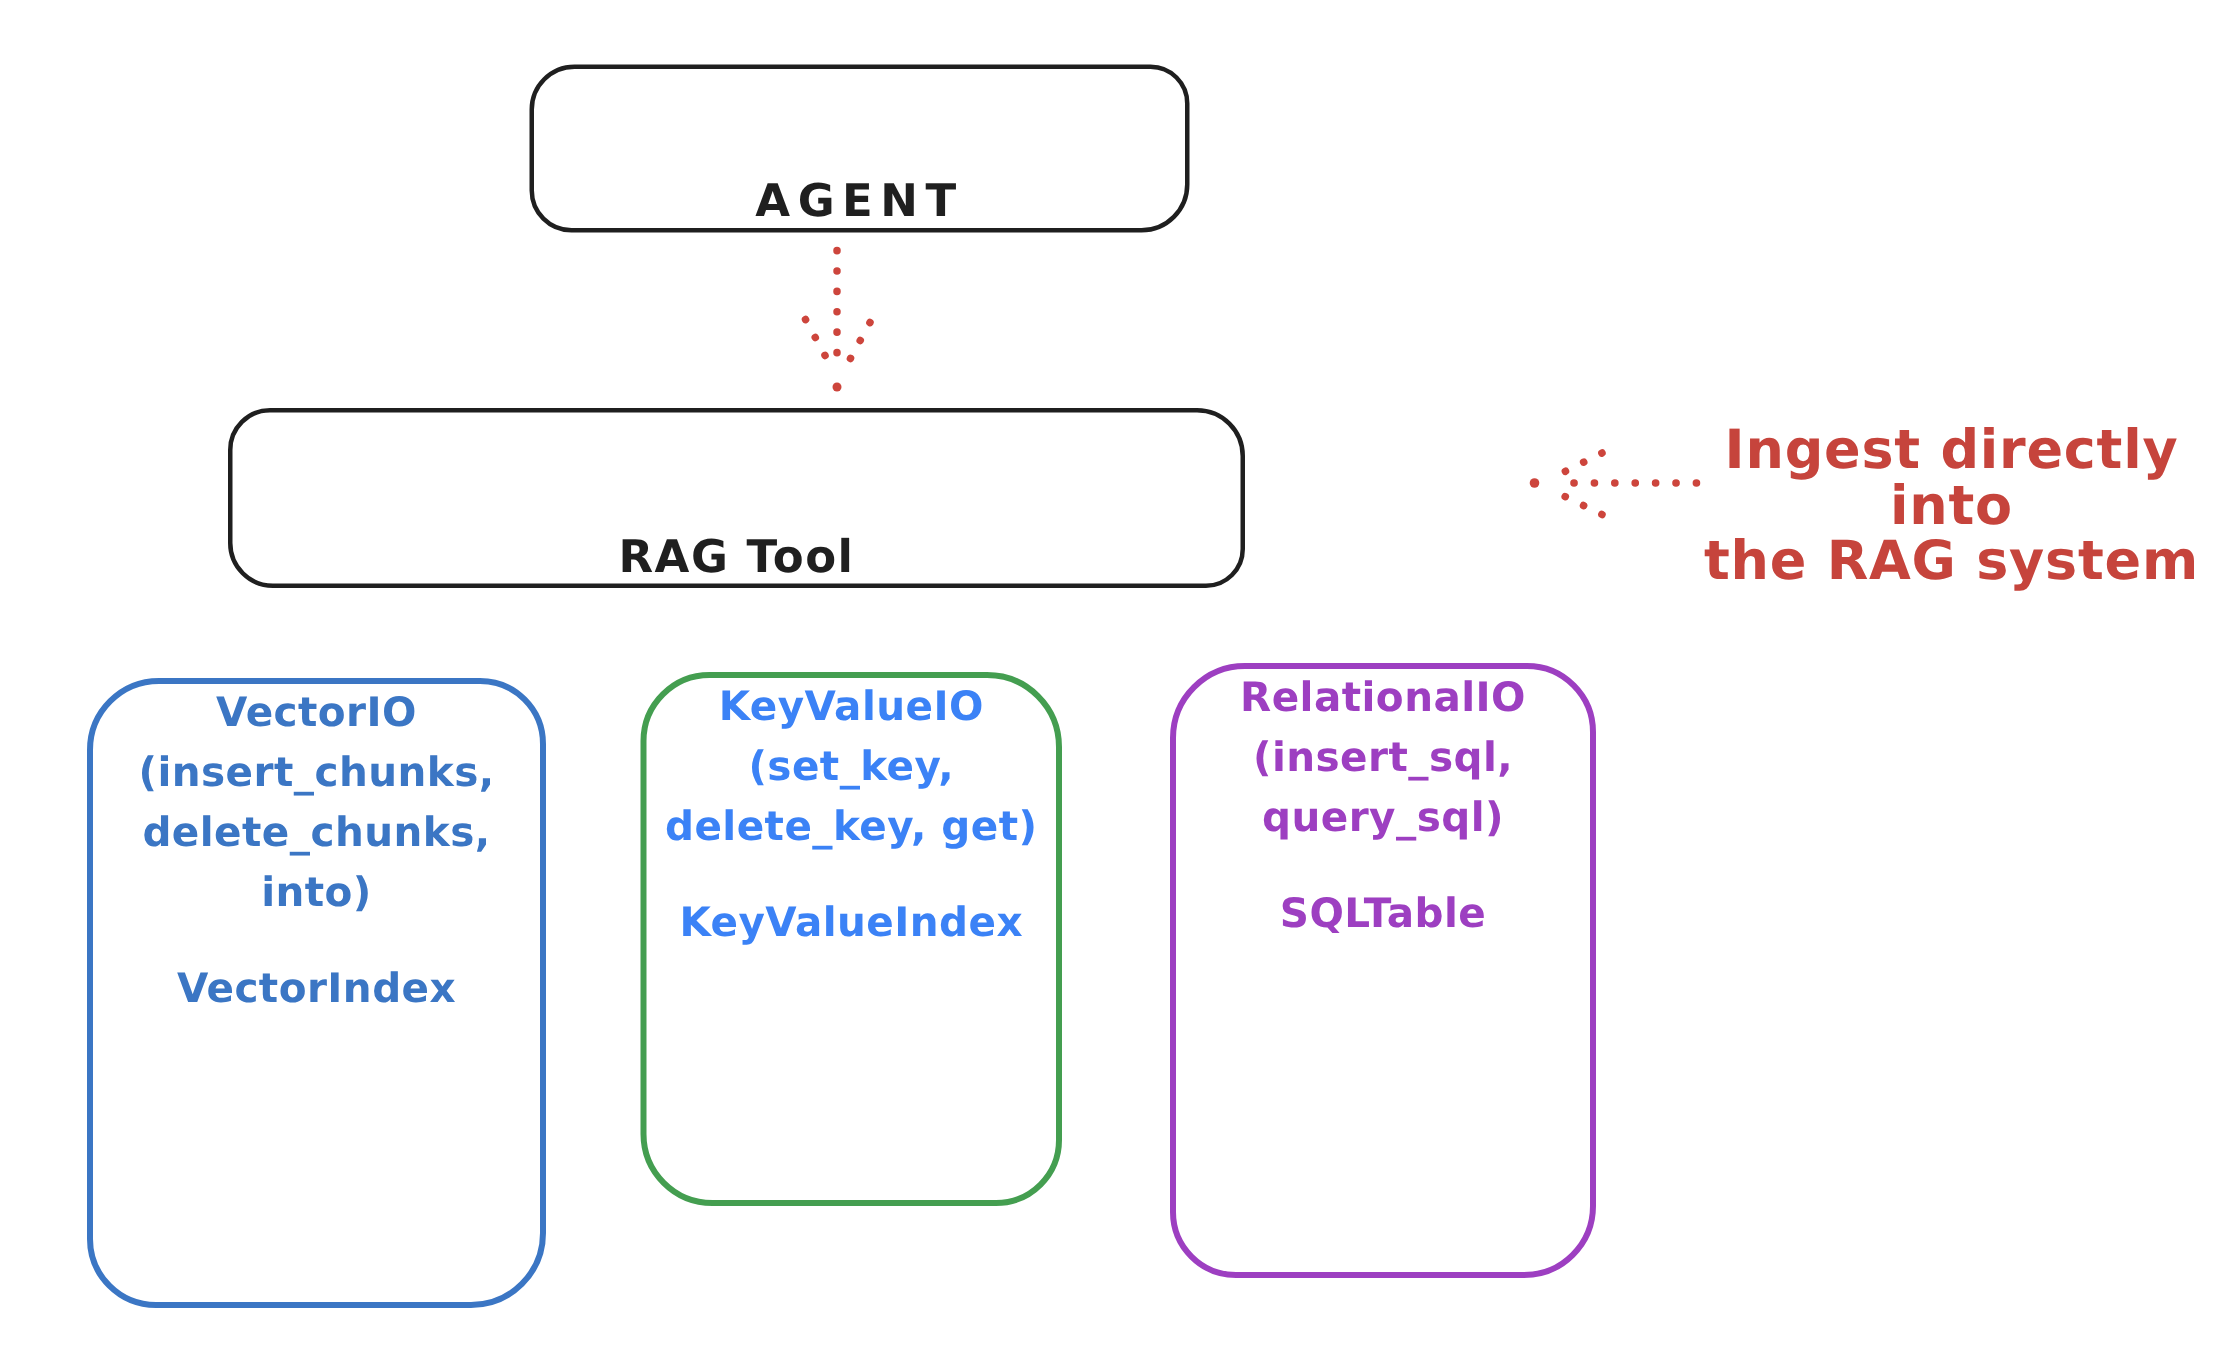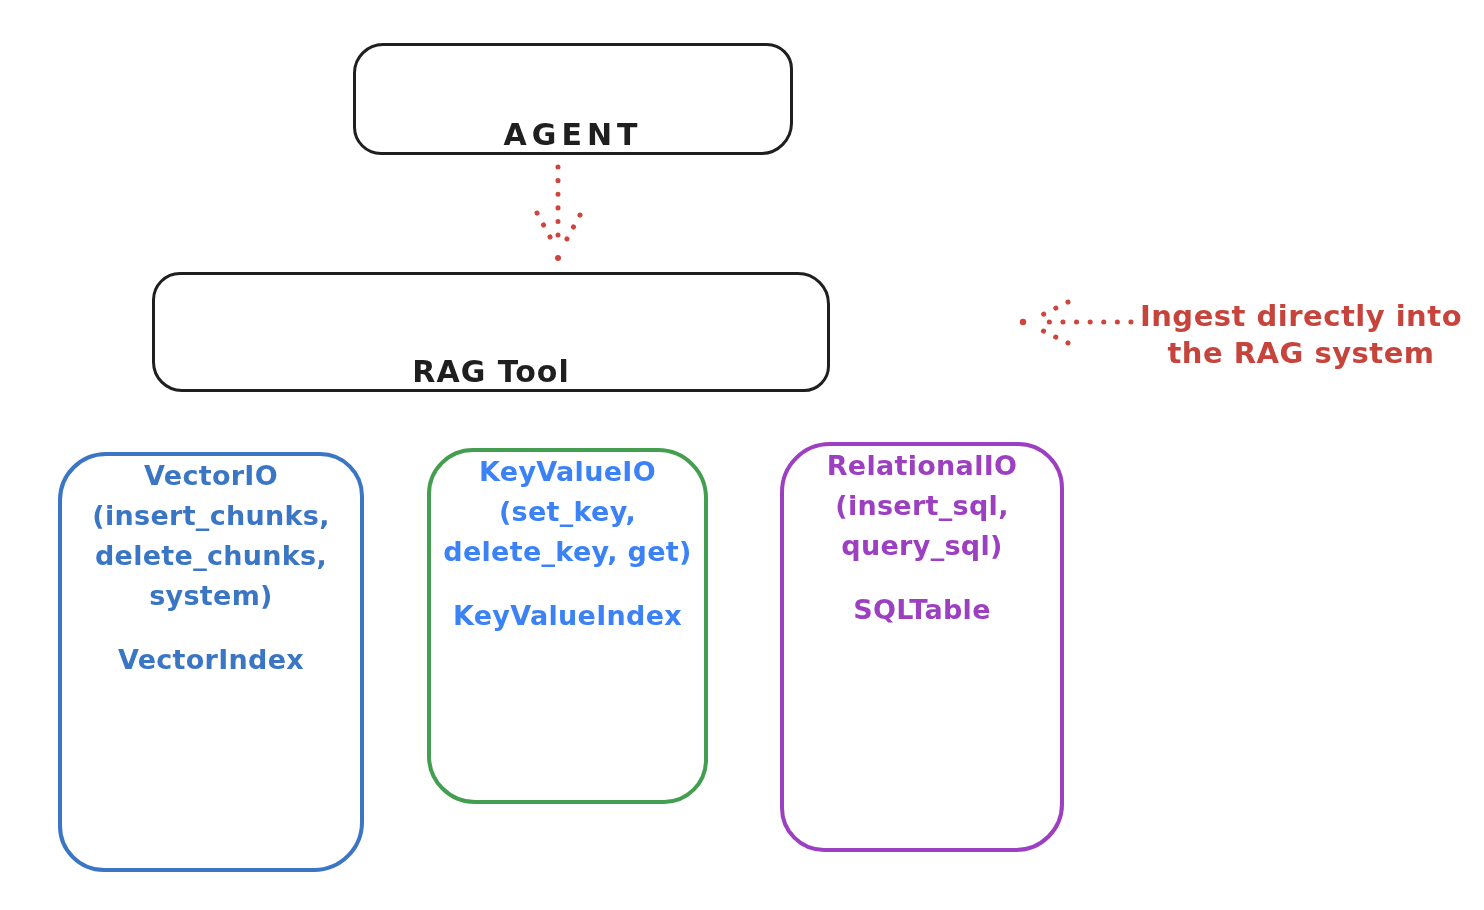--- a/index.html
+++ b/index.html
@@ -47,24 +47,24 @@
     font-size: 30px; font-weight: 600; letter-spacing: 5px;
   }
   .node-rag {
     left: 152px; top: 272px; width: 678px; height: 120px;
     border-radius: 28px 32px 26px 30px;
     font-size: 30px; font-weight: 600; letter-spacing: 1px;
   }
 
   .annotation {
     position: absolute;
-    left: 1128px; top: 298px; width: 346px;
+    left: 1128px; top: 282px; width: 346px;
     text-align: center;
     color: #c6443c;
-    font-size: 29px;
+    font-size: 36px;
     font-weight: 700;
     line-height: 37px;
     letter-spacing: 0.5px;
   }
 
   .card {
     position: absolute;
     display: flex;
     align-items: flex-start;
     justify-content: center;
@@ -128,21 +128,21 @@
   <div class="annotation">
     <div>Ingest directly into</div>
     <div>the RAG system</div>
   </div>
 
   <div class="card card-vector">
     <div>
       <div>VectorIO</div>
       <div>(insert_chunks,</div>
       <div>delete_chunks,</div>
-      <div>system)</div>
+      <div>into)</div>
       <div class="card-index">VectorIndex</div>
     </div>
   </div>
 
   <div class="card card-keyvalue">
     <div>
       <div>KeyValueIO</div>
       <div>(set_key,</div>
       <div>delete_key, get)</div>
       <div class="card-index">KeyValueIndex</div>

